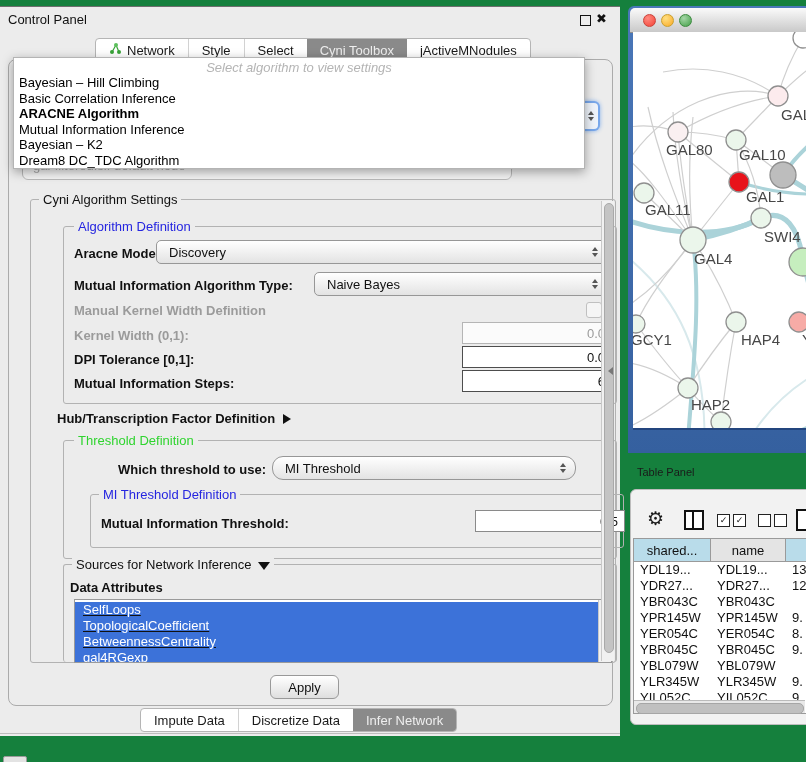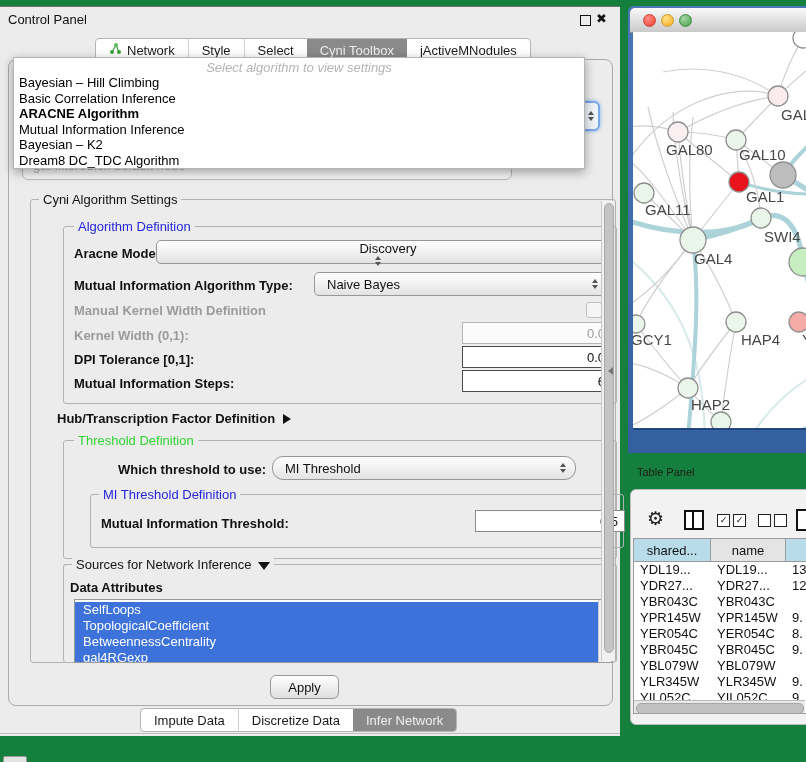--- a/index.html
+++ b/index.html
@@ -27,21 +27,21 @@
   .combo{background:linear-gradient(#ffffff,#e3e3e3);border:1px solid #979797;border-radius:5px;height:22px;display:flex;align-items:center;font-size:13px;}
   .combo .ctext{padding-left:12px;flex:1;}
   .steppers{display:flex;flex-direction:column;gap:2px;margin-right:9px;}
   .tri-up{width:0;height:0;border-left:3.5px solid transparent;border-right:3.5px solid transparent;border-bottom:4.5px solid #555;}
   .tri-dn{width:0;height:0;border-left:3.5px solid transparent;border-right:3.5px solid transparent;border-top:4.5px solid #555;}
   .field{display:flex;align-items:center;justify-content:flex-end;padding-right:6px;font-size:13px;background:#fff;border:1.5px solid #4d4d4d;}
   .field.dis{border:1px solid #b5b5b5;background:#fbfbfb;color:#9b9b9b;}
   .checkbox{width:14px;height:14px;border:1px solid #c0c0c0;border-radius:3px;background:#f5f5f5;}
   .tri-right{width:0;height:0;border-top:5.5px solid transparent;border-bottom:5.5px solid transparent;border-left:8px solid #111;display:inline-block;margin-left:8px;}
   .tri-down{width:0;height:0;border-left:6px solid transparent;border-right:6px solid transparent;border-top:8px solid #111;display:inline-block;margin-left:6px;vertical-align:middle;}
-  .attr-list{background:#fff;border:1px solid #9a9a9a;overflow:hidden;}
+  .attr-list{background:#fff;border:1px solid #9a9a9a;overflow:hidden;text-decoration:underline;}
   .attr-item{height:16px;line-height:16px;background:#3c72d9;color:#fff;font-size:13px;padding-left:8px;margin-right:13px;}
   .vscroll-track{background:#f1f1f1;border-left:1px solid #c9c9c9;}
   .vthumb{background:#c4c4c4;border:1px solid #a9a9a9;border-radius:5px;}
   .btn{background:linear-gradient(#ffffff,#dedede);border:1px solid #999;border-radius:6px;display:flex;align-items:center;justify-content:center;font-size:13px;color:#111;}
   
   .popup{left:13px;top:57px;width:570px;height:110px;background:#fff;border:1px solid #b4b4b4;
          box-shadow:0 3px 10px rgba(0,0,0,0.35);z-index:50;}
   .popup .prompt{text-align:center;color:#b4b4b4;font-size:13px;padding-top:2px;height:15px;font-style:italic;}
   .popup .pitem{font-size:13px;height:15.5px;line-height:15.5px;padding-left:5px;color:#000;white-space:nowrap;}
   .popup .pitem.bold{font-weight:bold;}
@@ -128,21 +128,21 @@
       <span class="tri-dn"></span>
     </div>
 
     <div class="abs group" style="left:14px;top:192px;width:584px;height:462px;">
       <span class="gtitle" style="left:8px;">Cyni Algorithm Settings</span>
 
       <div class="abs group" style="left:16px;top:26px;width:552px;height:176px;">
         <span class="gtitle blue" style="left:10px;">Algorithm Definition</span>
 
         <div class="abs lbl" style="left:10px;top:19px;">Aracne Mode:</div>
-        <div class="abs combo" style="left:92px;top:13px;width:450px;flex-direction:column;">
+        <div class="abs combo" style="left:92px;top:13px;width:450px;">
           <span class="ctext">Discovery</span>
           <span class="steppers">
               <span class="tri-up"></span>
               <span class="tri-dn"></span>
             </span>
         </div>
 
         <div class="abs lbl" style="left:10px;top:51px;">Mutual Information Algorithm Type:</div>
         <div class="abs combo" style="left:250px;top:45px;width:292px;">
           <span class="ctext">Naive Bayes</span>

